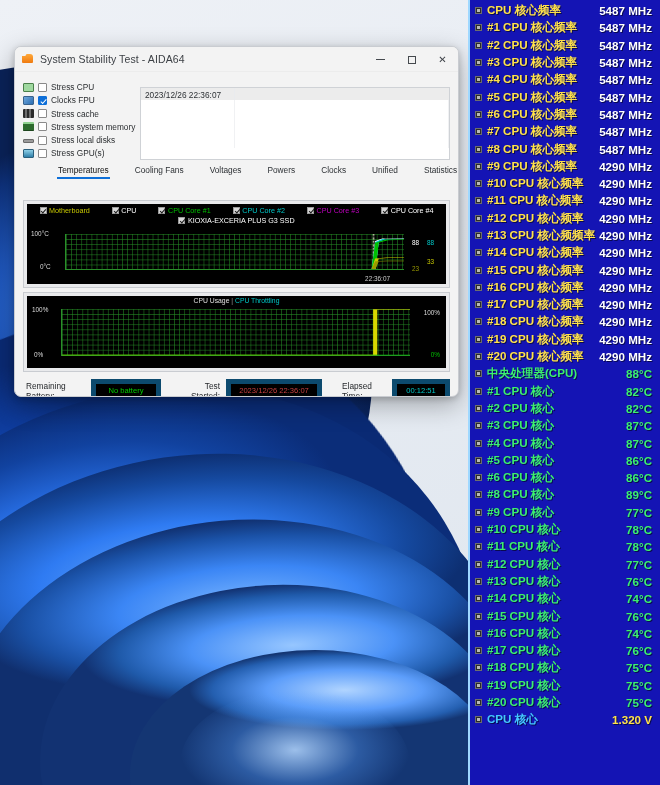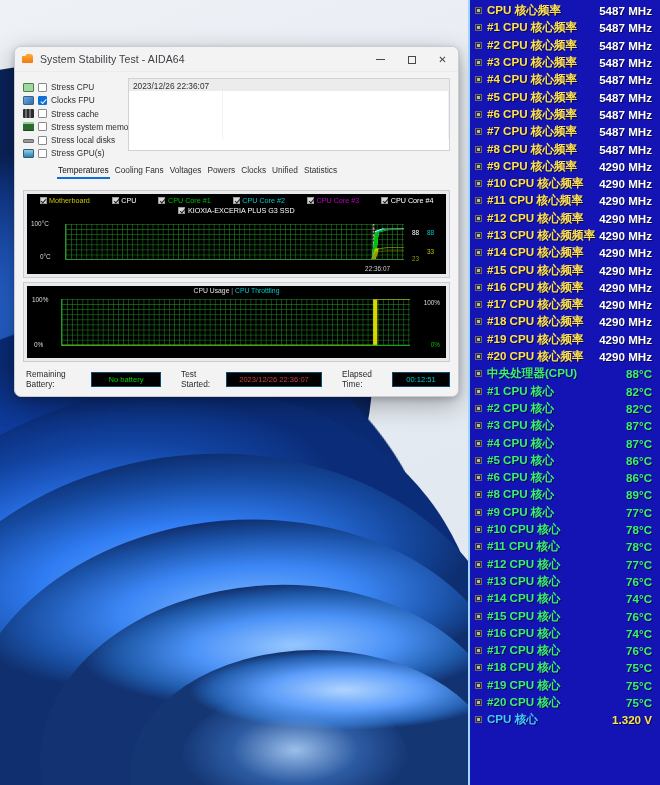--- a/index.html
+++ b/index.html
@@ -71,21 +71,21 @@
   .title-txt{ font-size:10.5px; color:#3d4146; letter-spacing:.1px; white-space:nowrap;}
   .win-btns{ position:absolute; right:0; top:0; height:25px; display:flex;}
   .win-btn{ width:31px; height:25px; display:flex; align-items:center; justify-content:center;
             font-size:10px; color:#40444a;}
   .gl-min{ display:block; width:9px; height:1px; background:#45494e;}
   .gl-max{ display:block; width:8px; height:8px; border:1px solid #45494e;}
 
   .winbody{ padding:6px 8px 0 8px; }
 
   
-  .toprow{ display:flex; gap:10px; }
+  .toprow{ display:flex; gap:22px;align-items:flex-end; }
   .stress-list{ width:95px; padding-top:3px;}
   .srow{ display:flex; align-items:center; height:12.6px; margin-bottom:.6px;}
   .sico{ width:11px; height:9px; margin-right:4px; flex:none; border-radius:1px;}
   .ico-cpu{ border:1.5px solid #4a7f4a; background:#9fd89f;}
   .ico-fpu{ background:linear-gradient(135deg,#6fa8dc,#2b6cb0); border:1px solid #39628c;}
   .ico-cache{ background:linear-gradient(90deg,#2b2b2b 0 2px,#6e6e6e 2px 4px,#2b2b2b 4px 6px,#6e6e6e 6px 8px,#2b2b2b 8px 11px);}
   .ico-mem{ background:#2e6b2e; border-top:2px solid #8fd18f; border-bottom:1px solid #1d451d;}
   .ico-disk{ background:#9a9a9a; height:4px; border:1px solid #6b6b6b; margin-top:2px;}
   .ico-gpu{ background:linear-gradient(180deg,#8fd0e8,#2f7fa8); border:1px solid #2b5f7c;}
   .cbx{ width:9px; height:9px; border:1px solid #8a8a8a; background:#fff; border-radius:1px;
@@ -99,21 +99,21 @@
   .lt-head{ display:flex; height:13px; border-bottom:1px solid #e2e4e7; background:#fff;}
   .lt-head div{ font-size:8.3px; color:#303438; padding:2px 0 0 4px;}
   .lt-c1{ width:94px; border-right:1px solid #e9ebee;}
   .lt-c2{ flex:1; border-right:1px solid #e9ebee;}
   .lt-row{ display:flex; height:12px; background:#ececec;}
   .lt-row div{ font-size:8.3px; color:#2d3135; padding:1.5px 0 0 4px;}
   .lt-blank{ display:flex; height:12px;}
   .lt-blank div{ border-right:1px solid #f0f1f3; height:12px;}
 
   
-  .tabs{ display:flex; gap:4px; margin:4px 0 0 34px; padding-bottom:10px;}
+  .tabs{ display:flex; gap:24px; margin:4px 0 0 34px; padding-bottom:20px;}
   .tab{ font-size:8.3px; color:#2d3135; white-space:nowrap; padding:1px 1px 2px 1px;}
   .tab.active{ color:#111; border-bottom:2px solid #0e6fd8;}
 
   
   .chartwrap{ background:#e9eaec; border:1px solid #c9ccd1; padding:3px; margin-top:1px;}
   .graph{ background:#000; position:relative; }
   .g1{ height:80px; }
   .g2{ height:72px; }
   .legend{ background:#000; padding:2px 0 2px 0; }
   .legrow{ display:flex; justify-content:center; gap:22px; }
@@ -134,21 +134,21 @@
   .axlab{ position:absolute; font-size:6.4px; color:#dcdcdc; }
   .vlab{ position:absolute; font-size:6.4px; }
   .gtitle{ position:absolute; top:1px; left:0; right:0; text-align:center; font-size:6.8px;}
   .tstamp{ position:absolute; font-size:6.4px; color:#cfcfcf;}
   svg.trace{ position:absolute; left:0; top:0; width:100%; height:100%; overflow:visible;}
 
   
   .statusrow{ display:flex; align-items:center; gap:6px; margin-top:7px; padding-left:3px;}
   .stl{ font-size:8.3px; color:#26292c;}
   .stv{ background:#000; font-size:7.6px; padding:2px 7px; min-width:70px; text-align:center;
-        border:1px solid #0c4a6e;}
+        border:5px solid #0c4a6e;}
 
   
   .btnrow{ display:flex; align-items:center; margin-top:7px; padding:0 2px; position:relative;}
   .btn{ width:56px; height:15px; border:1px solid #bcbfc4; background:#fdfdfd; border-radius:3px;
         font-size:8.3px; color:#25282b; display:flex; align-items:center; justify-content:center;
         margin-right:8px;}
   .btn.dis{ border-color:transparent; background:transparent; color:#b4b7bb;}
   .btn.gap{ margin-left:11px;}
   .btn.txtonly{ border-color:transparent; background:transparent; width:auto; padding:0 6px;}
   .btn.right{ position:absolute; right:2px; margin-right:0;}
@@ -344,21 +344,21 @@
           </svg>
         </div>
         <div class="vlab" style="right:6px; top:13px; color:#dcdcdc;">100%</div>
         <div class="vlab" style="right:6px; bottom:10px; color:#00c000;">0%</div>
       </div>
     </div>
 
     <div class="statusrow">
       <span class="stl">Remaining Battery:</span>
       <span class="stv" style="color:#00d000;">No battery</span>
-      <span class="stl" style="margin-left:14px;">Test Started:</span>
+      <span class="stl" style="margin-left:14px;text-align:right;">Test Started:</span>
       <span class="stv" style="color:#c84040; min-width:96px;">2023/12/26 22:36:07</span>
       <span class="stl" style="margin-left:14px;">Elapsed Time:</span>
       <span class="stv" style="color:#00c8c8; min-width:58px;">00:12:51</span>
     </div>
 
     <div class="btnrow" id="btnrow">
         <div class="btn dis">Start</div>
         <div class="btn">Stop</div>
         <div class="btn gap">Clear</div>
         <div class="btn">Save</div>

